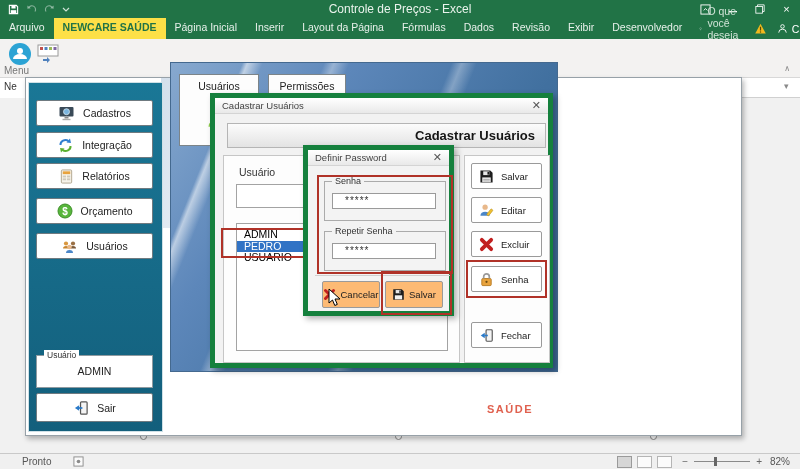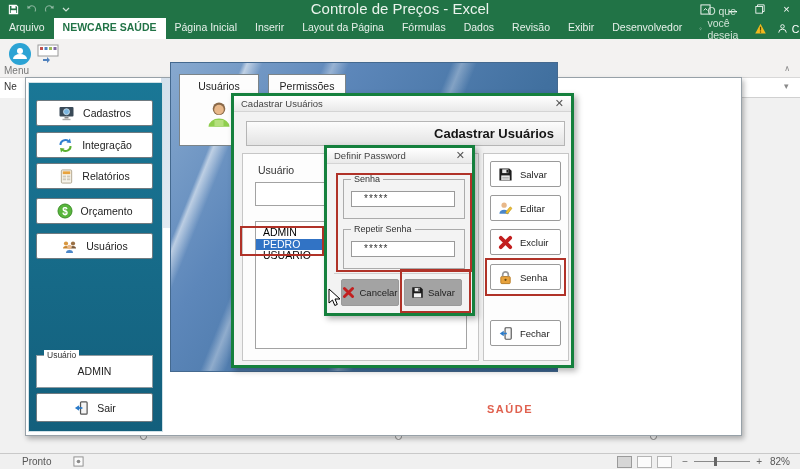--- a/index.html
+++ b/index.html
@@ -4,26 +4,26 @@
 <style>
   * { margin:0; padding:0; box-sizing:border-box; }
   html,body { width:800px; height:469px; overflow:hidden; }
   body { font-family:"Liberation Sans", sans-serif; }
   .screen { position:relative; width:800px; height:469px; background:#f1f1f1; overflow:hidden; }
   .abs { position:absolute; }
 
   
   .titlebar { left:0; top:0; width:800px; height:18px; background:#217346; display:flex; align-items:center; }
   .qat { display:flex; align-items:center; gap:7px; padding-left:8px; }
-  .win-title { left:0; top:0; width:800px; height:18px; text-align:center; color:#eaf3ec; font-size:15px; line-height:18px; pointer-events:none; }
+  .win-title { left:0; top:0; width:800px; height:18px; text-align:center; color:#eaf3ec; font-size:12px; line-height:18px; pointer-events:none; }
   .winctrls { right:0; top:0; height:18px; display:flex; align-items:center; gap:0; }
   .winbtn { width:27px; height:18px; display:flex; align-items:center; justify-content:center; color:#fff; font-size:11px; }
   .tabrow { left:0; top:18px; width:800px; height:21px; background:#217346; display:flex; align-items:flex-end; }
   .rtab { font-size:10.5px; color:#e7f0ea; padding:4px 9px 7px 9px; height:21px; display:flex; align-items:center; white-space:nowrap; }
-  .rtab.active { background:#ffffff; color:#217346; font-weight:bold; }
+  .rtab.active { background:#fde047; color:#217346; font-weight:bold; }
   .tab-search { display:flex; align-items:center; gap:5px; color:#cfe3d6; font-size:10.5px; padding:0 8px; height:21px; }
   .tabrow-right { margin-left:auto; display:flex; align-items:center; gap:10px; padding-right:10px; height:21px; color:#fff; font-size:10.5px; }
   .ribbon { left:0; top:39px; width:800px; height:39px; background:#f3f2f1; border-bottom:1px solid #d8d8d8; }
   .group-label { left:4px; top:65px; width:39px; overflow:hidden; white-space:nowrap; font-size:10px; color:#777; }
   .chevron-up { right:10px; top:64px; color:#888; font-size:8px; }
   .formula-row { left:0; top:78px; width:800px; height:20px; background:#ffffff; border-bottom:1px solid #d0d0d0; }
   .namebox { left:0; top:78px; width:28px; height:20px; background:#fff; border-right:1px solid #d0d0d0; font-size:10px; color:#333; padding:3px 0 0 4px; }
   .fx-caret { left:784px; top:81px; color:#8a8a8a; font-size:9px; }
   .sheet { left:0; top:98px; width:800px; height:355px; background:#f1f1f1; }
 
@@ -52,37 +52,37 @@
   .gb-label { position:absolute; top:-6px; left:7px; background:#fff; padding:0 3px; font-size:8.5px; color:#333; }
 
   
   .users-form { left:170px; top:62px; width:388px; height:310px; border:1px solid #44698f; z-index:20;
     background:linear-gradient(125deg,#87a9cf 0%,#5d87ba 30%,#41709f 65%,#3c6694 100%); overflow:hidden; }
   .users-form .streaks { position:absolute; inset:0;
     background:linear-gradient(112deg, transparent 14%, rgba(255,255,255,.55) 15%, transparent 18%, transparent 30%, rgba(255,255,255,.35) 32%, transparent 35%, transparent 55%, rgba(255,255,255,.30) 57%, transparent 60%); }
   .big-btn { position:absolute; background:#fdfdfd; border:1px solid #7c8488; display:flex; flex-direction:column; align-items:center; padding-top:5px; gap:6px; font-size:10.5px; color:#222; }
 
   
-  .dialog { background:#f2f2f2; border:3px solid #15803d; box-shadow:3px 3px 6px rgba(0,0,0,.3);margin-left:21px; }
+  .dialog { background:#f2f2f2; border:5px solid #15803d; box-shadow:3px 3px 6px rgba(0,0,0,.3); }
   .dlg-title { height:16px; background:linear-gradient(#ffffff,#e9e9e9); border-bottom:1px solid #d4d4d4; display:flex; align-items:center; font-size:9.5px; color:#444; padding:0 7px; }
   .dlg-close { margin-left:auto; color:#555; font-size:11px; line-height:11px; }
   .reg-dialog { left:210px; top:93px; width:343px; height:275px; z-index:30; }
   .hdr-band { position:absolute; left:12px; top:25px; width:319px; height:25px; background:linear-gradient(#fcfcfc,#e3e3e3); border:1px solid #b5b5b5; font-size:13px; font-weight:bold; color:#151515; text-align:right; line-height:23px; padding-right:10px; }
   .panel { position:absolute; background:#fdfdfd; border:1px solid #c6c6c6; }
   .txt-input { position:absolute; background:#fff; border:1px solid #a3a3a3; font-size:10.5px; padding:0 5px; font-family:"Liberation Sans",sans-serif; }
   .listbox { position:absolute; left:20px; top:124px; width:212px; height:128px; background:#fff; border:1px solid #a3a3a3; padding-top:5px; }
   .li { font-size:10.5px; color:#000; height:11.5px; line-height:11.5px; padding-left:7px; }
   .li.sel { background:#3173c5; color:#fff; }
   .act-btn { position:absolute; left:256px; width:71px; height:26px; background:#fff; border:1px solid #9a9a9a; border-radius:2px; display:flex; align-items:center; padding-left:7px; gap:7px; font-size:9.5px; color:#222; }
 
   .pwd-dialog { left:303px; top:145px; width:151px; height:171px; z-index:40; background:#f3f3f3; }
   .pwd-group { position:absolute; border:1px solid #ababab; }
   .pwd-group .gb-label { background:#f3f3f3; font-size:9px; }
   .pwd-val { position:absolute; left:7px; top:11px; width:104px; height:16px; background:#fff; border:1px solid #9a9a9a; font-size:10px; line-height:14px; padding-left:12px; letter-spacing:1px; color:#333; }
-  .sm-btn { position:absolute; width:58px; height:27px; background:#a3a3a3; border:1px solid #9a9a9a; border-radius:2px; display:flex; align-items:center; justify-content:center; gap:4px; font-size:9.5px; color:#222; }
+  .sm-btn { position:absolute; width:58px; height:27px; background:#fdba74; border:1px solid #9a9a9a; border-radius:2px; display:flex; align-items:center; justify-content:center; gap:4px; font-size:9.5px; color:#222; }
 
   .redbox { position:absolute; border:2px solid #b03228; background:transparent; pointer-events:none; }
 </style>
 </head>
 <body>
 
 <div class="screen">
 
   <div class="abs titlebar">
     <div class="qat">

